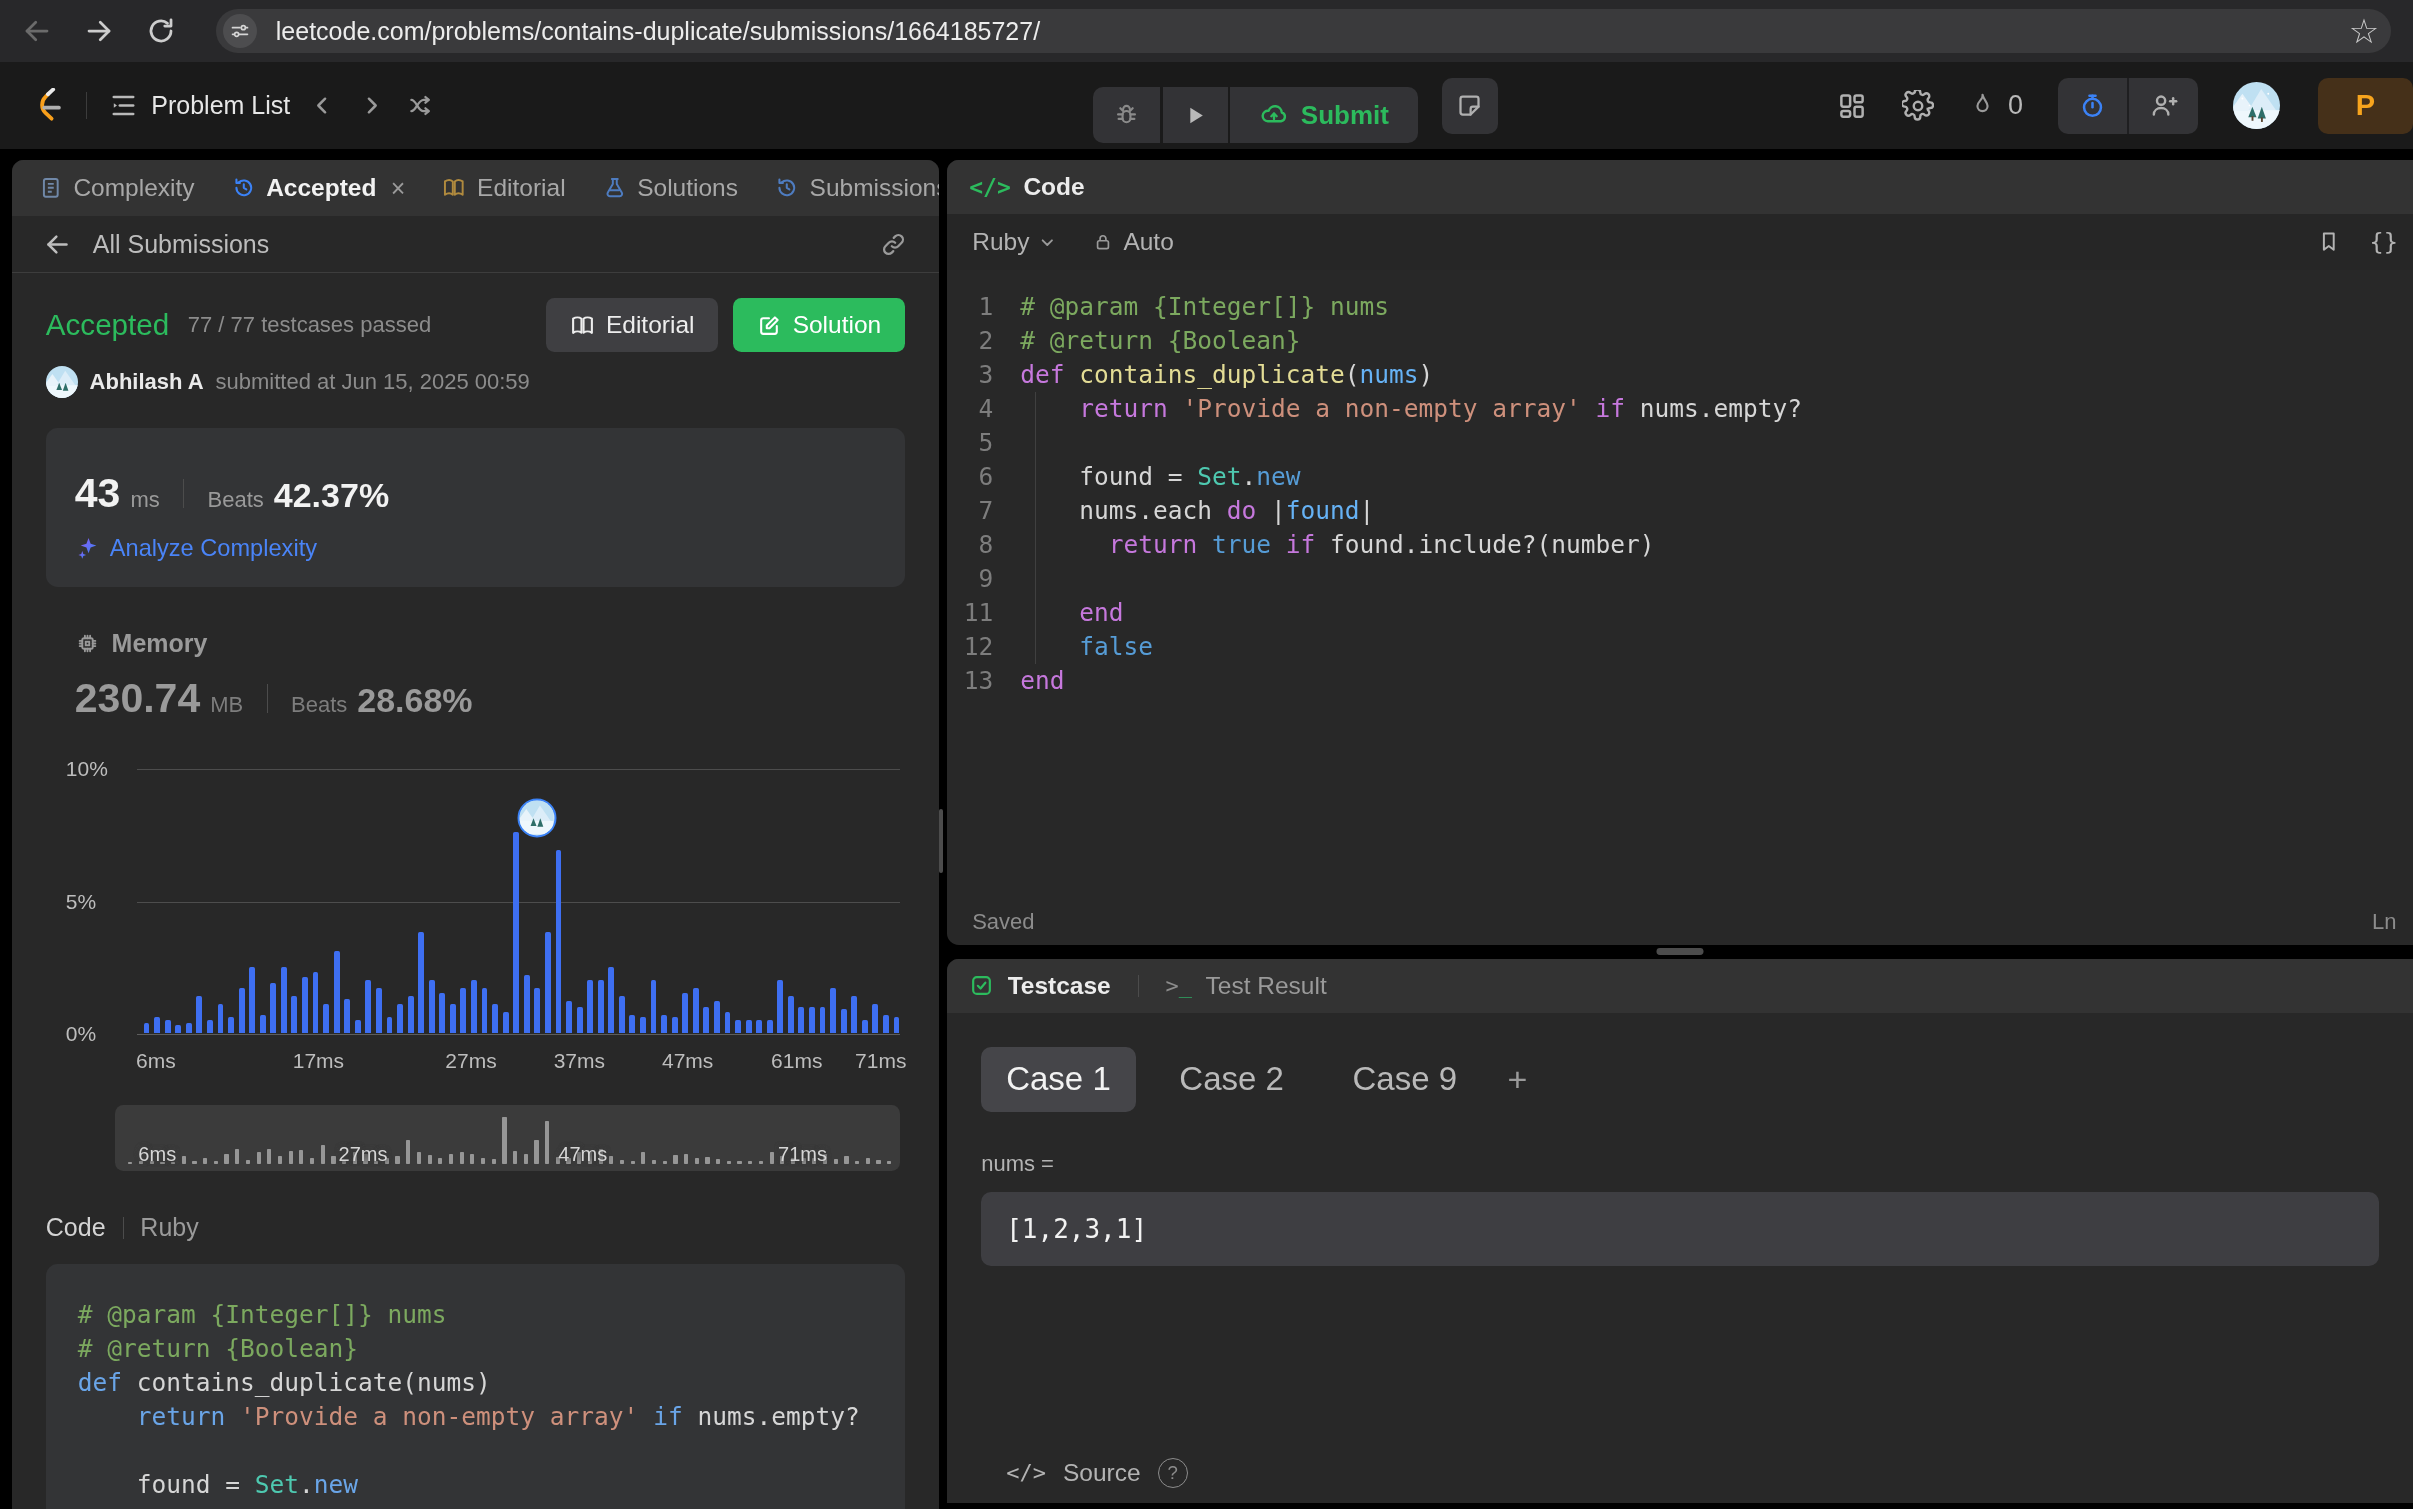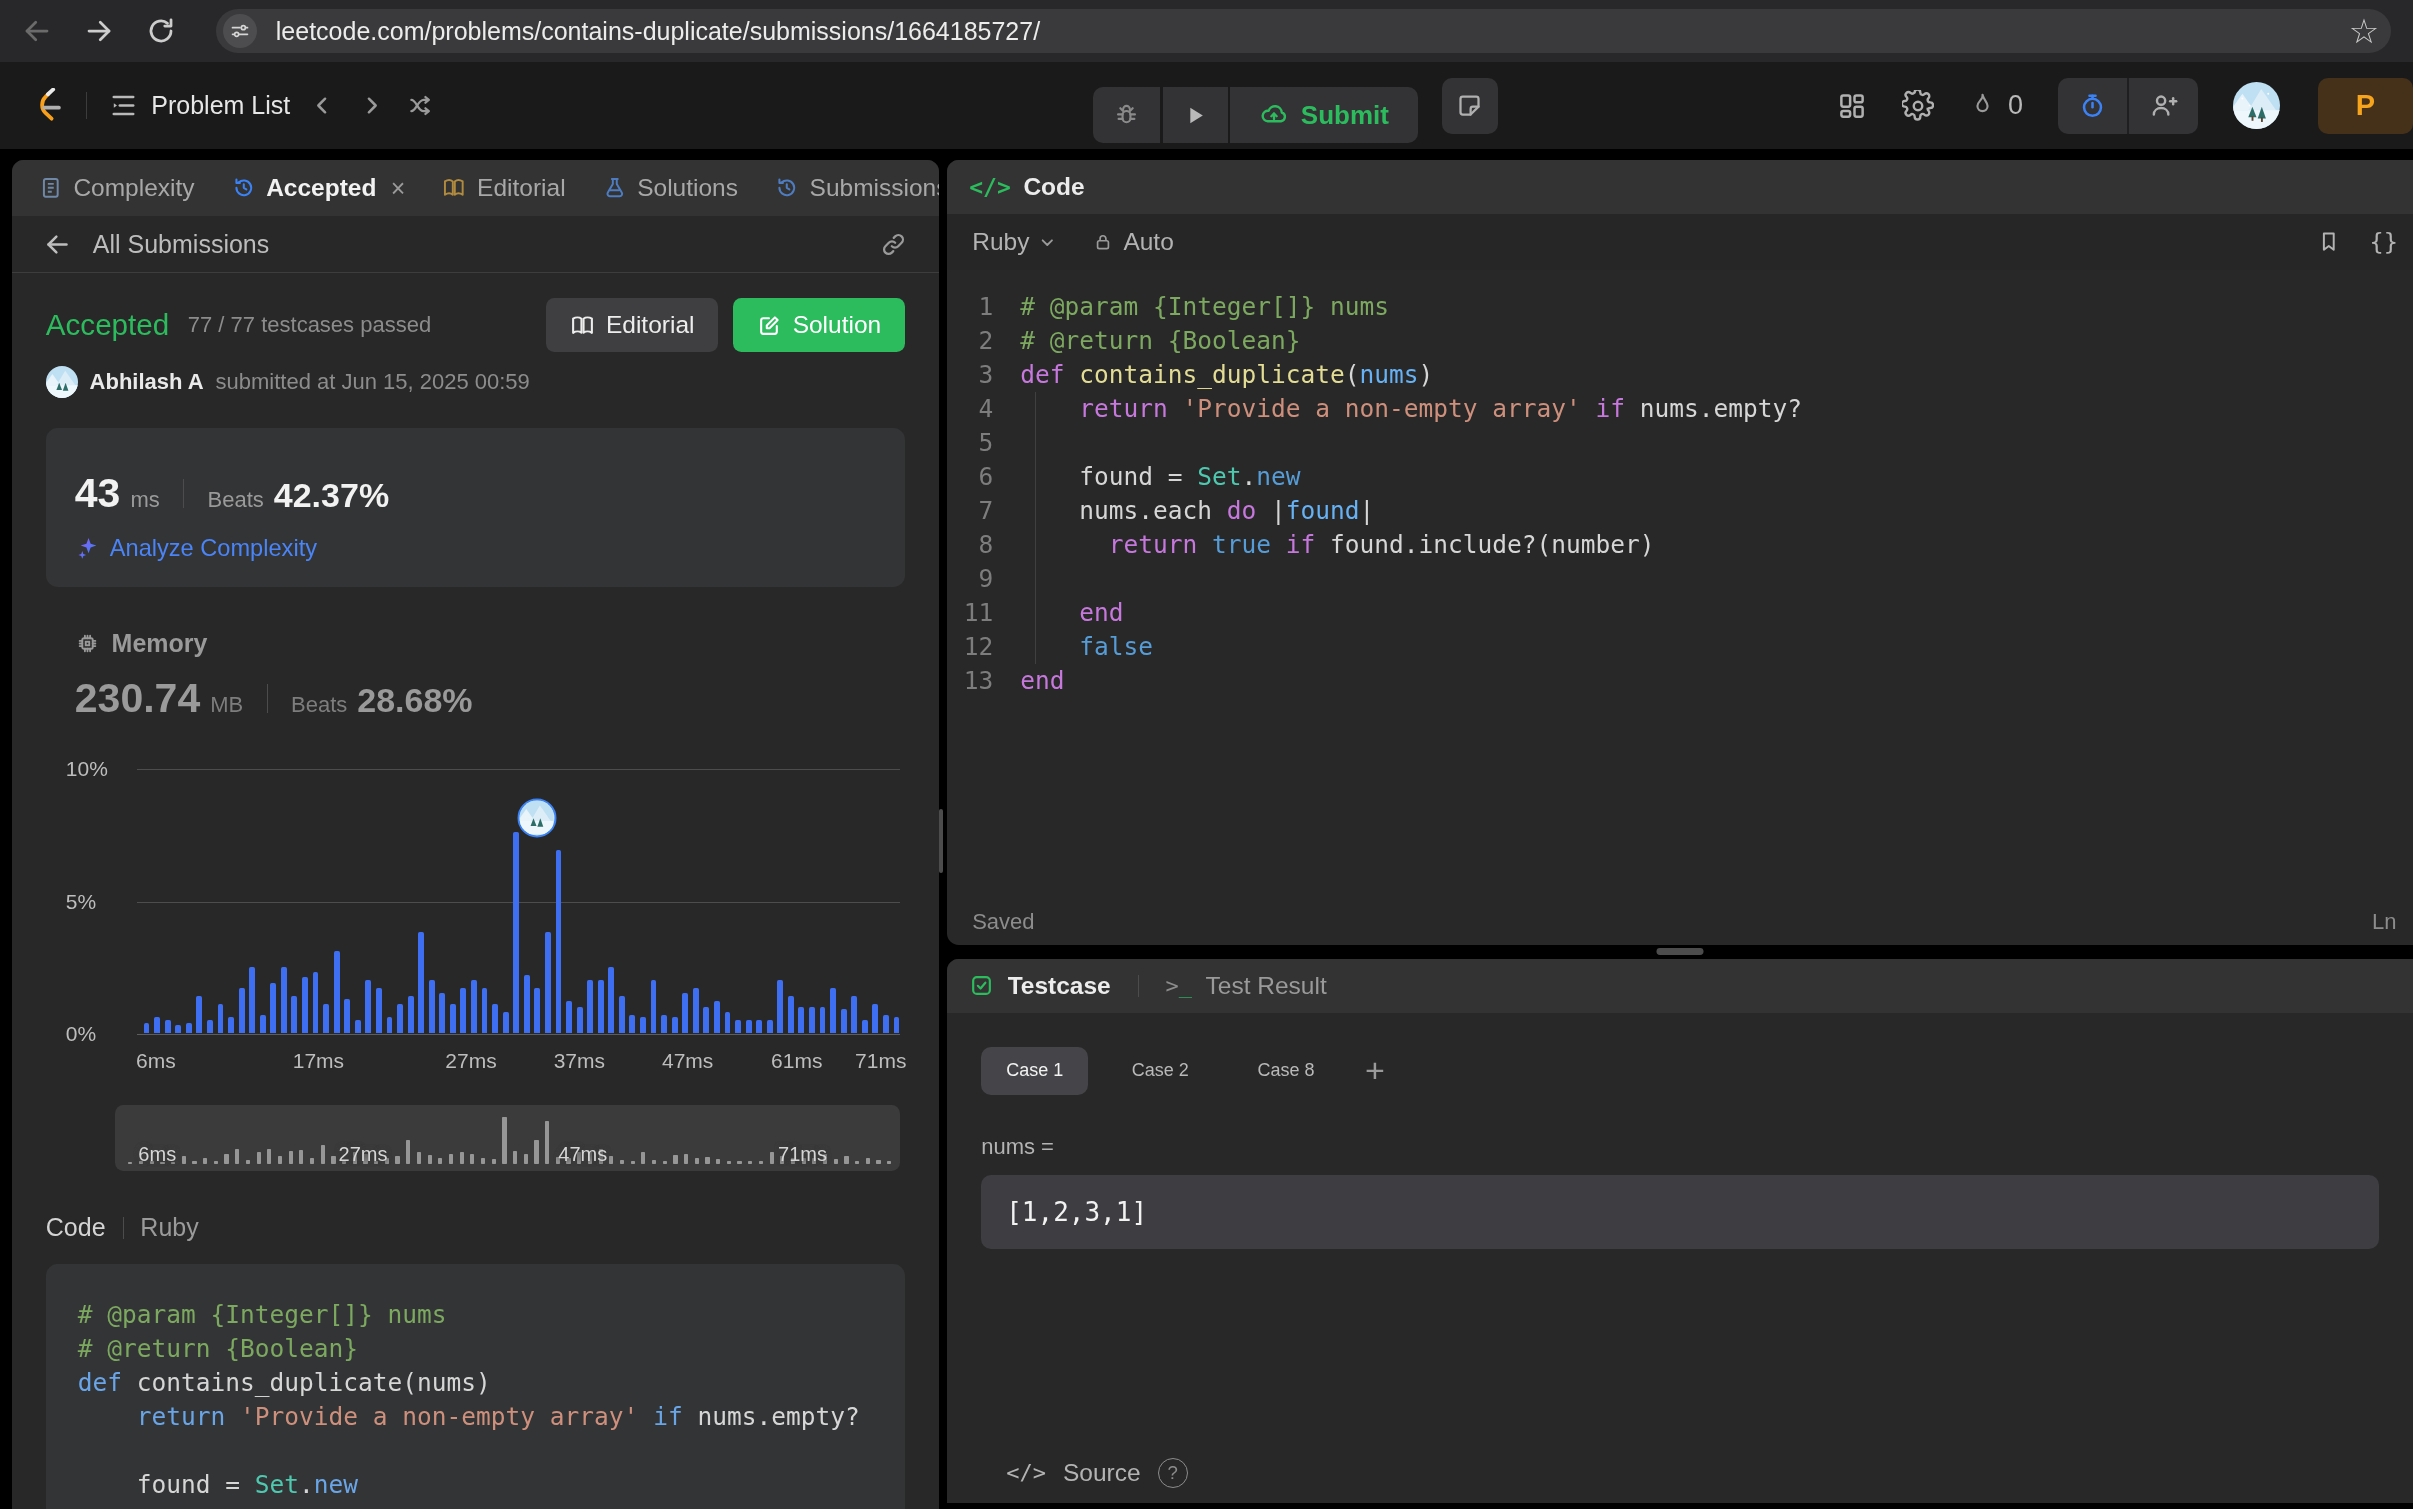--- a/index.html
+++ b/index.html
@@ -127,21 +127,21 @@
   .hgap .handle { position: absolute; left: 50%; top: 3.4px; width: 47px; height: 6.8px; background: #4c4c4c; border-radius: 3.4px; transform: translateX(-50%); }
 
   
   .test-panel { flex: 1; background: #282828; border-radius: 11.8px 0 0 0; display: flex; flex-direction: column; min-height: 0; margin-bottom: 6.8px; overflow: hidden; }
   .tp-head { height: 54px; background: #333333; display: flex; align-items: center; padding: 0 22px; gap: 13.5px; flex: none; }
   .tp-muted { color: #9a9a9a; font-size: 24.5px; }
   .term-ic { font-family: "DejaVu Sans Mono", monospace; font-size: 22px; color: #8c8c8c; }
   .term-ic b { color: #2f9e5f; font-weight: 400; }
   .tp-body { padding: 34px 34px 0 34px; flex: 1; display: flex; flex-direction: column; }
   .cases { display: flex; align-items: center; gap: 18.6px; }
-  .case-chip { padding: 13.5px 25px; border-radius: 10px; font-size: 18px; color: #b9b9b9; }
+  .case-chip { padding: 13.5px 25px; border-radius: 10px; font-size: 33px; color: #b9b9b9; }
   .case-chip.active { background: #454549; color: #f2f2f2; font-weight: 500; }
   .plus { color: #9a9a9a; font-size: 34px; font-weight: 300; padding: 0 6.8px; }
   .param-lb { margin-top: 39px; color: #b3b3b3; font-size: 22px; }
   .param-box { margin-top: 15px; background: #3e3e42; border-radius: 10px; padding: 22px 25px; font-family: "DejaVu Sans Mono", monospace; font-size: 26px; color: #f2f2f2; }
   .tp-foot { margin-top: auto; height: 61px; display: flex; align-items: center; gap: 17px; padding: 0 25px; color: #b3b3b3; font-size: 24.5px; flex: none; }
   .src-glyph { font-family: "DejaVu Sans Mono", monospace; font-size: 22px; color: #b3b3b3; }
   .qmark { width: 30px; height: 30px; border: 1.7px solid #8c8c8c; border-radius: 50%; color: #8c8c8c; font-size: 18.6px; display: flex; align-items: center; justify-content: center; }
 
   .vhandle { position: absolute; left: 939px; top: 809px; width: 4.2px; height: 64px; background: #4c4c4c; border-radius: 2.5px; }
 
@@ -712,21 +712,21 @@
           </svg>
         <span class="panel-title">Testcase</span>
         <div class="tab-sep"></div>
         <span class="term-ic">&gt;<b>_</b></span>
         <span class="tp-muted">Test Result</span>
       </div>
       <div class="tp-body">
         <div class="cases">
           <div class="case-chip active"><span>Case 1</span></div>
           <div class="case-chip"><span>Case 2</span></div>
-          <div class="case-chip"><span>Case 8</span></div>
+          <div class="case-chip"><span>Case 9</span></div>
           <span class="plus">+</span>
         </div>
         <div class="param-lb">nums =</div>
         <div class="param-box">[1,2,3,1]</div>
         <div class="tp-foot">
           <span class="src-glyph">&lt;/&gt;</span>
           <span>Source</span>
           <span class="qmark">?</span>
         </div>
       </div>

